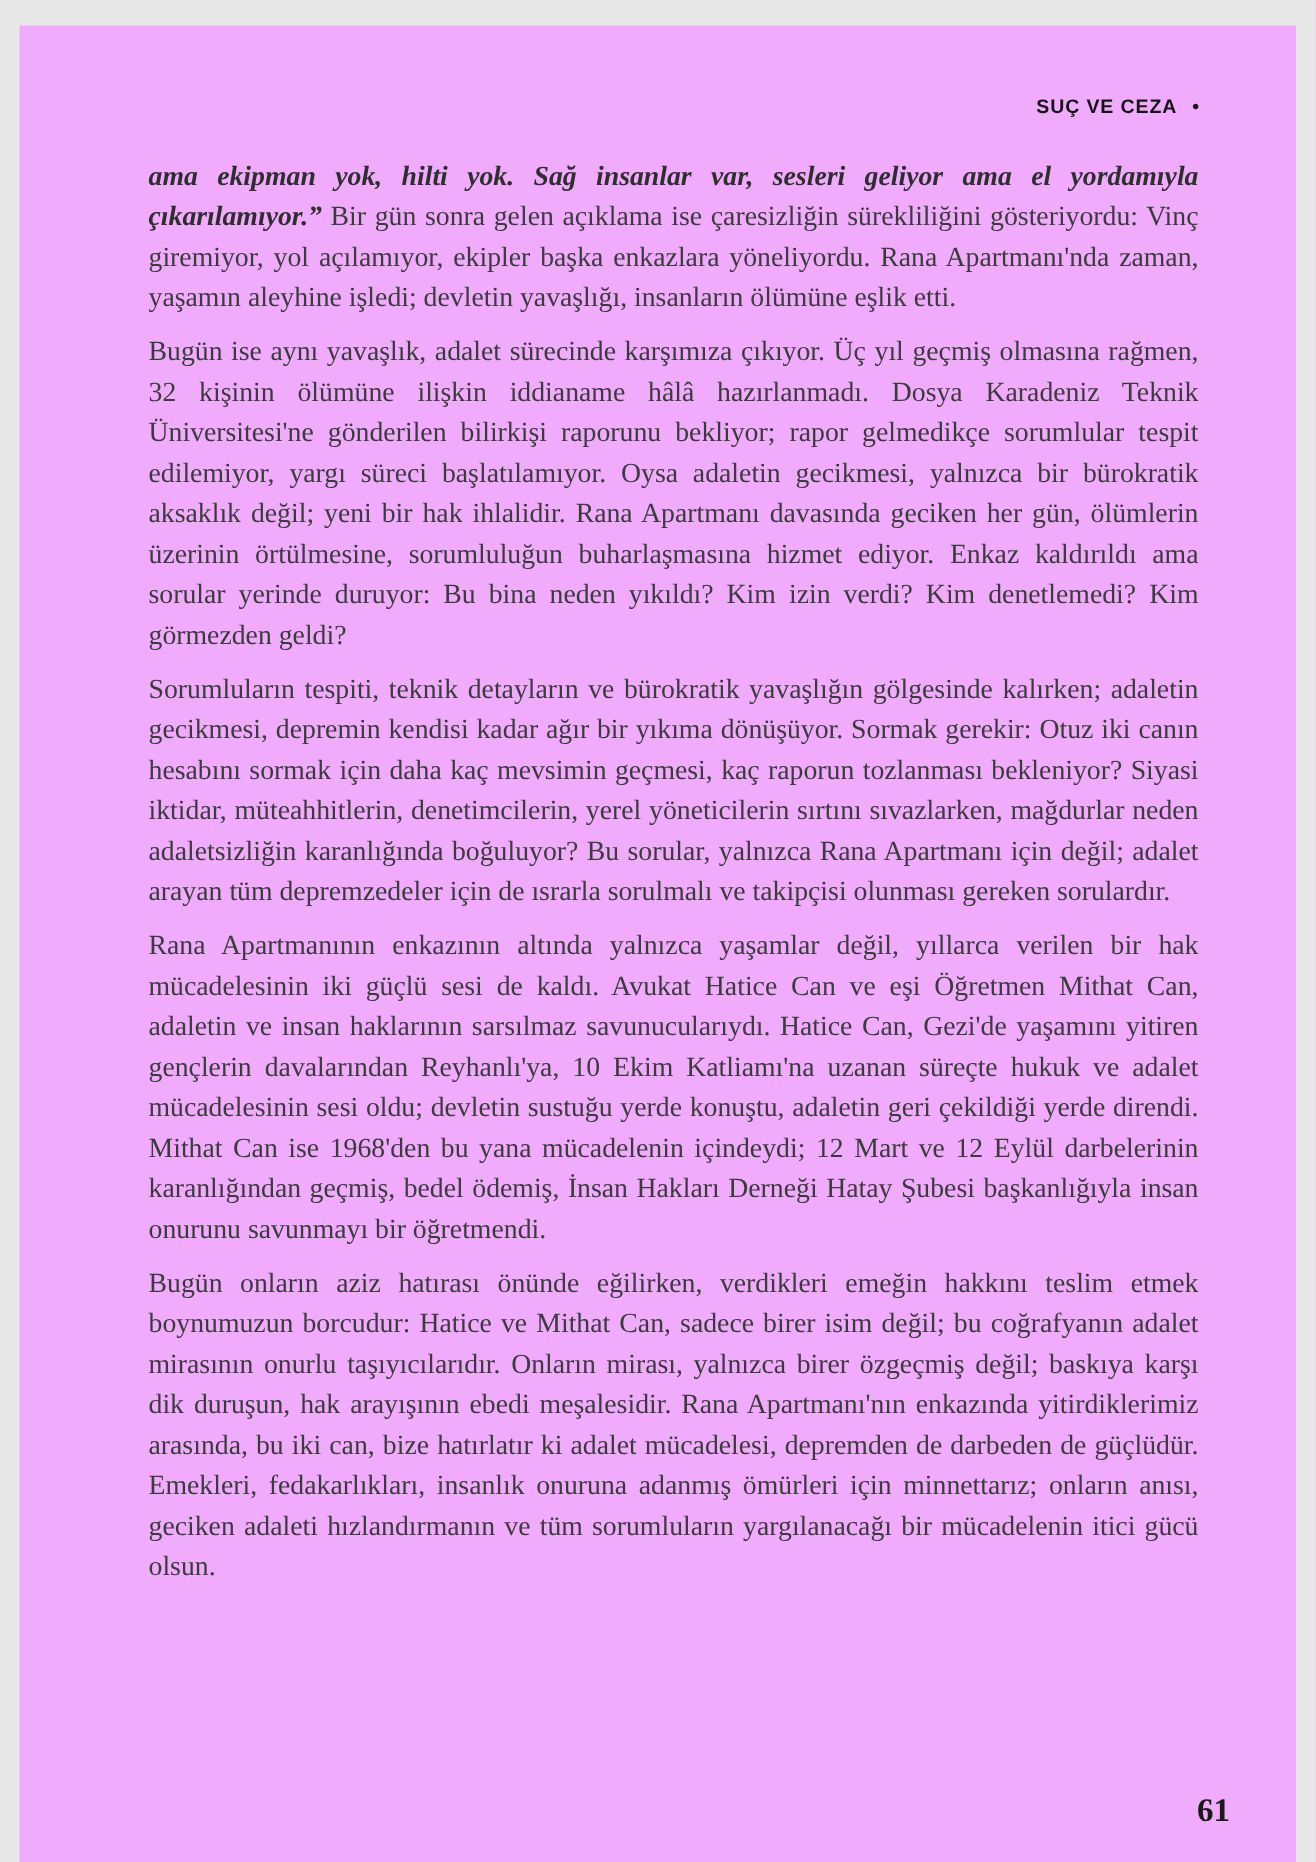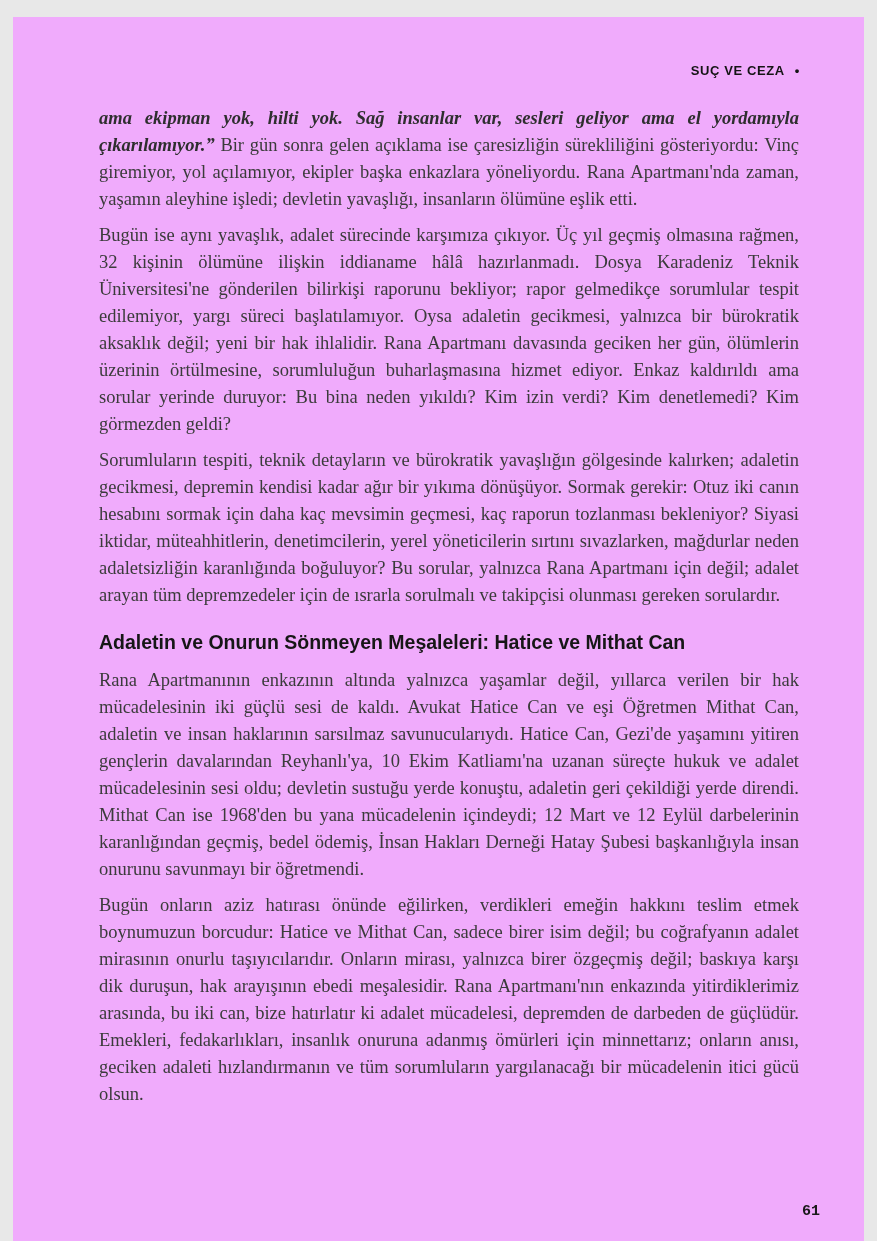--- a/index.html
+++ b/index.html
@@ -59,23 +59,23 @@
     font-size: 19.5px;
     line-height: 26px;
     color: #161616;
     margin: 20px 0 12px 0;
     text-align: left;
   }
   .page-number {
     position: absolute;
     right: 44px;
     bottom: 38px;
-    font-family: Liberation Mono, monospace;
+    font-family: Liberation Serif, serif;
     font-weight: bold;
-    font-size: 15px;
+    font-size: 22px;
     color: #1a1a1a;
   }
 </style>
 </head>
 <body>
 
 <div class="page">
 
   <div class="running-header">
     <span>SUÇ VE CEZA</span>
@@ -83,21 +83,20 @@
   </div>
 
   <div class="text-block">
 
     <p><span class="lead-quote">ama ekipman yok, hilti yok. Sağ insanlar var, sesleri geliyor ama el yordamıyla çıkarılamıyor.”</span><span> Bir gün sonra gelen açıklama ise çaresizliğin sürekliliğini gösteriyordu: Vinç giremiyor, yol açılamıyor, ekipler başka enkazlara yöneliyordu. Rana Apartmanı'nda zaman, yaşamın aleyhine işledi; devletin yavaşlığı, insanların ölümüne eşlik etti.</span></p>
 
     <p>Bugün ise aynı yavaşlık, adalet sürecinde karşımıza çıkıyor. Üç yıl geçmiş olmasına rağmen, 32 kişinin ölümüne ilişkin iddianame hâlâ hazırlanmadı. Dosya Karadeniz Teknik Üniversitesi'ne gönderilen bilirkişi raporunu bekliyor; rapor gelmedikçe sorumlular tespit edilemiyor, yargı süreci başlatılamıyor. Oysa adaletin gecikmesi, yalnızca bir bürokratik aksaklık değil; yeni bir hak ihlalidir. Rana Apartmanı davasında geciken her gün, ölümlerin üzerinin örtülmesine, sorumluluğun buharlaşmasına hizmet ediyor. Enkaz kaldırıldı ama sorular yerinde duruyor: Bu bina neden yıkıldı? Kim izin verdi? Kim denetlemedi? Kim görmezden geldi?</p>
 
     <p>Sorumluların tespiti, teknik detayların ve bürokratik yavaşlığın gölgesinde kalırken; adaletin gecikmesi, depremin kendisi kadar ağır bir yıkıma dönüşüyor. Sormak gerekir: Otuz iki canın hesabını sormak için daha kaç mevsimin geçmesi, kaç raporun tozlanması bekleniyor? Siyasi iktidar, müteahhitlerin, denetimcilerin, yerel yöneticilerin sırtını sıvazlarken, mağdurlar neden adaletsizliğin karanlığında boğuluyor? Bu sorular, yalnızca Rana Apartmanı için değil; adalet arayan tüm depremzedeler için de ısrarla sorulmalı ve takipçisi olunması gereken sorulardır.</p>
 
-    <h2 class="section-heading">Adaletin ve Onurun Sönmeyen Meşaleleri: Hatice ve Mithat Can</h2>
 
     <p>Rana Apartmanının enkazının altında yalnızca yaşamlar değil, yıllarca verilen bir hak mücadelesinin iki güçlü sesi de kaldı. Avukat Hatice Can ve eşi Öğretmen Mithat Can, adaletin ve insan haklarının sarsılmaz savunucularıydı. Hatice Can, Gezi'de yaşamını yitiren gençlerin davalarından Reyhanlı'ya, 10 Ekim Katliamı'na uzanan süreçte hukuk ve adalet mücadelesinin sesi oldu; devletin sustuğu yerde konuştu, adaletin geri çekildiği yerde direndi. Mithat Can ise 1968'den bu yana mücadelenin içindeydi; 12 Mart ve 12 Eylül darbelerinin karanlığından geçmiş, bedel ödemiş, İnsan Hakları Derneği Hatay Şubesi başkanlığıyla insan onurunu savunmayı bir öğretmendi.</p>
 
     <p>Bugün onların aziz hatırası önünde eğilirken, verdikleri emeğin hakkını teslim etmek boynumuzun borcudur: Hatice ve Mithat Can, sadece birer isim değil; bu coğrafyanın adalet mirasının onurlu taşıyıcılarıdır. Onların mirası, yalnızca birer özgeçmiş değil; baskıya karşı dik duruşun, hak arayışının ebedi meşalesidir. Rana Apartmanı'nın enkazında yitirdiklerimiz arasında, bu iki can, bize hatırlatır ki adalet mücadelesi, depremden de darbeden de güçlüdür. Emekleri, fedakarlıkları, insanlık onuruna adanmış ömürleri için minnettarız; onların anısı, geciken adaleti hızlandırmanın ve tüm sorumluların yargılanacağı bir mücadelenin itici gücü olsun.</p>
 
   </div>
 
   <div class="page-number">61</div>
 
 </div>

